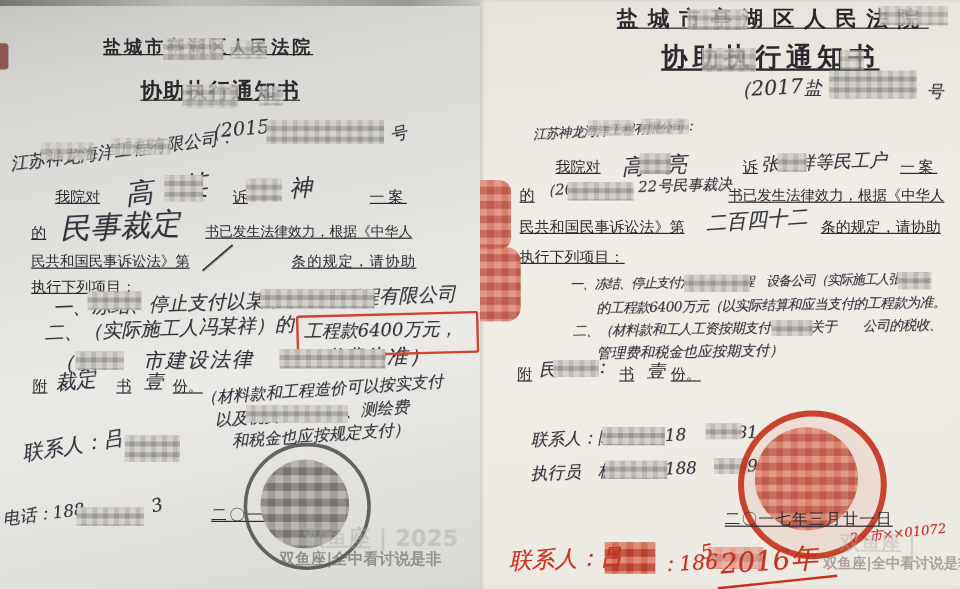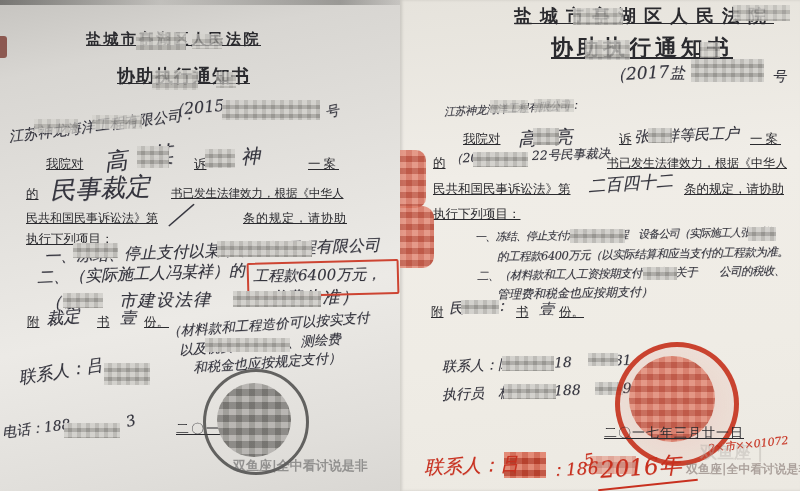--- a/index.html
+++ b/index.html
@@ -107,20 +107,21 @@
     <div class="mz" style="left:137px;top:146px;width:32px;height:22px;"></div>
     <div class="mz" style="left:205px;top:149px;width:30px;height:19px;"></div>
     <div class="mz" style="left:73px;top:243px;width:45px;height:15px;"></div>
     <div class="mz" style="left:217px;top:241px;width:95px;height:16px;"></div>
     <div class="mz" style="left:63px;top:293px;width:40px;height:15px;"></div>
     <div class="mz" style="left:233px;top:291px;width:88px;height:16px;"></div>
     <div class="mz" style="left:205px;top:338px;width:85px;height:14px;"></div>
     <div class="mz" style="left:104px;top:363px;width:46px;height:22px;"></div>
     <div class="mz" style="left:64px;top:423px;width:56px;height:15px;"></div>
 
+    <span class="wm" style="left:252px;top:436px;font-size:19px;color:rgba(168,168,166,.45);">双鱼座 | 2025</span>
     <span class="wm" style="left:233px;top:457px;font-size:13px;color:rgba(95,95,95,.6);">双鱼座|全中看讨说是非</span>
   </div>
 
   <div class="photo photo-right">
 
     <span class="abs printed bold" style="left:114px;top:4px;font-size:18px;letter-spacing:8px;">盐城市亭湖区人民法院</span>
     <span class="abs printed bold" style="left:151px;top:33px;font-size:22px;letter-spacing:4px;">协助执行通知书</span>
 
     <span class="abs hw" style="left:209px;top:62px;font-size:17px;transform:rotate(-3deg);">（2017</span>
     <span class="abs hw" style="left:270px;top:64px;font-size:15px;">盐</span>

